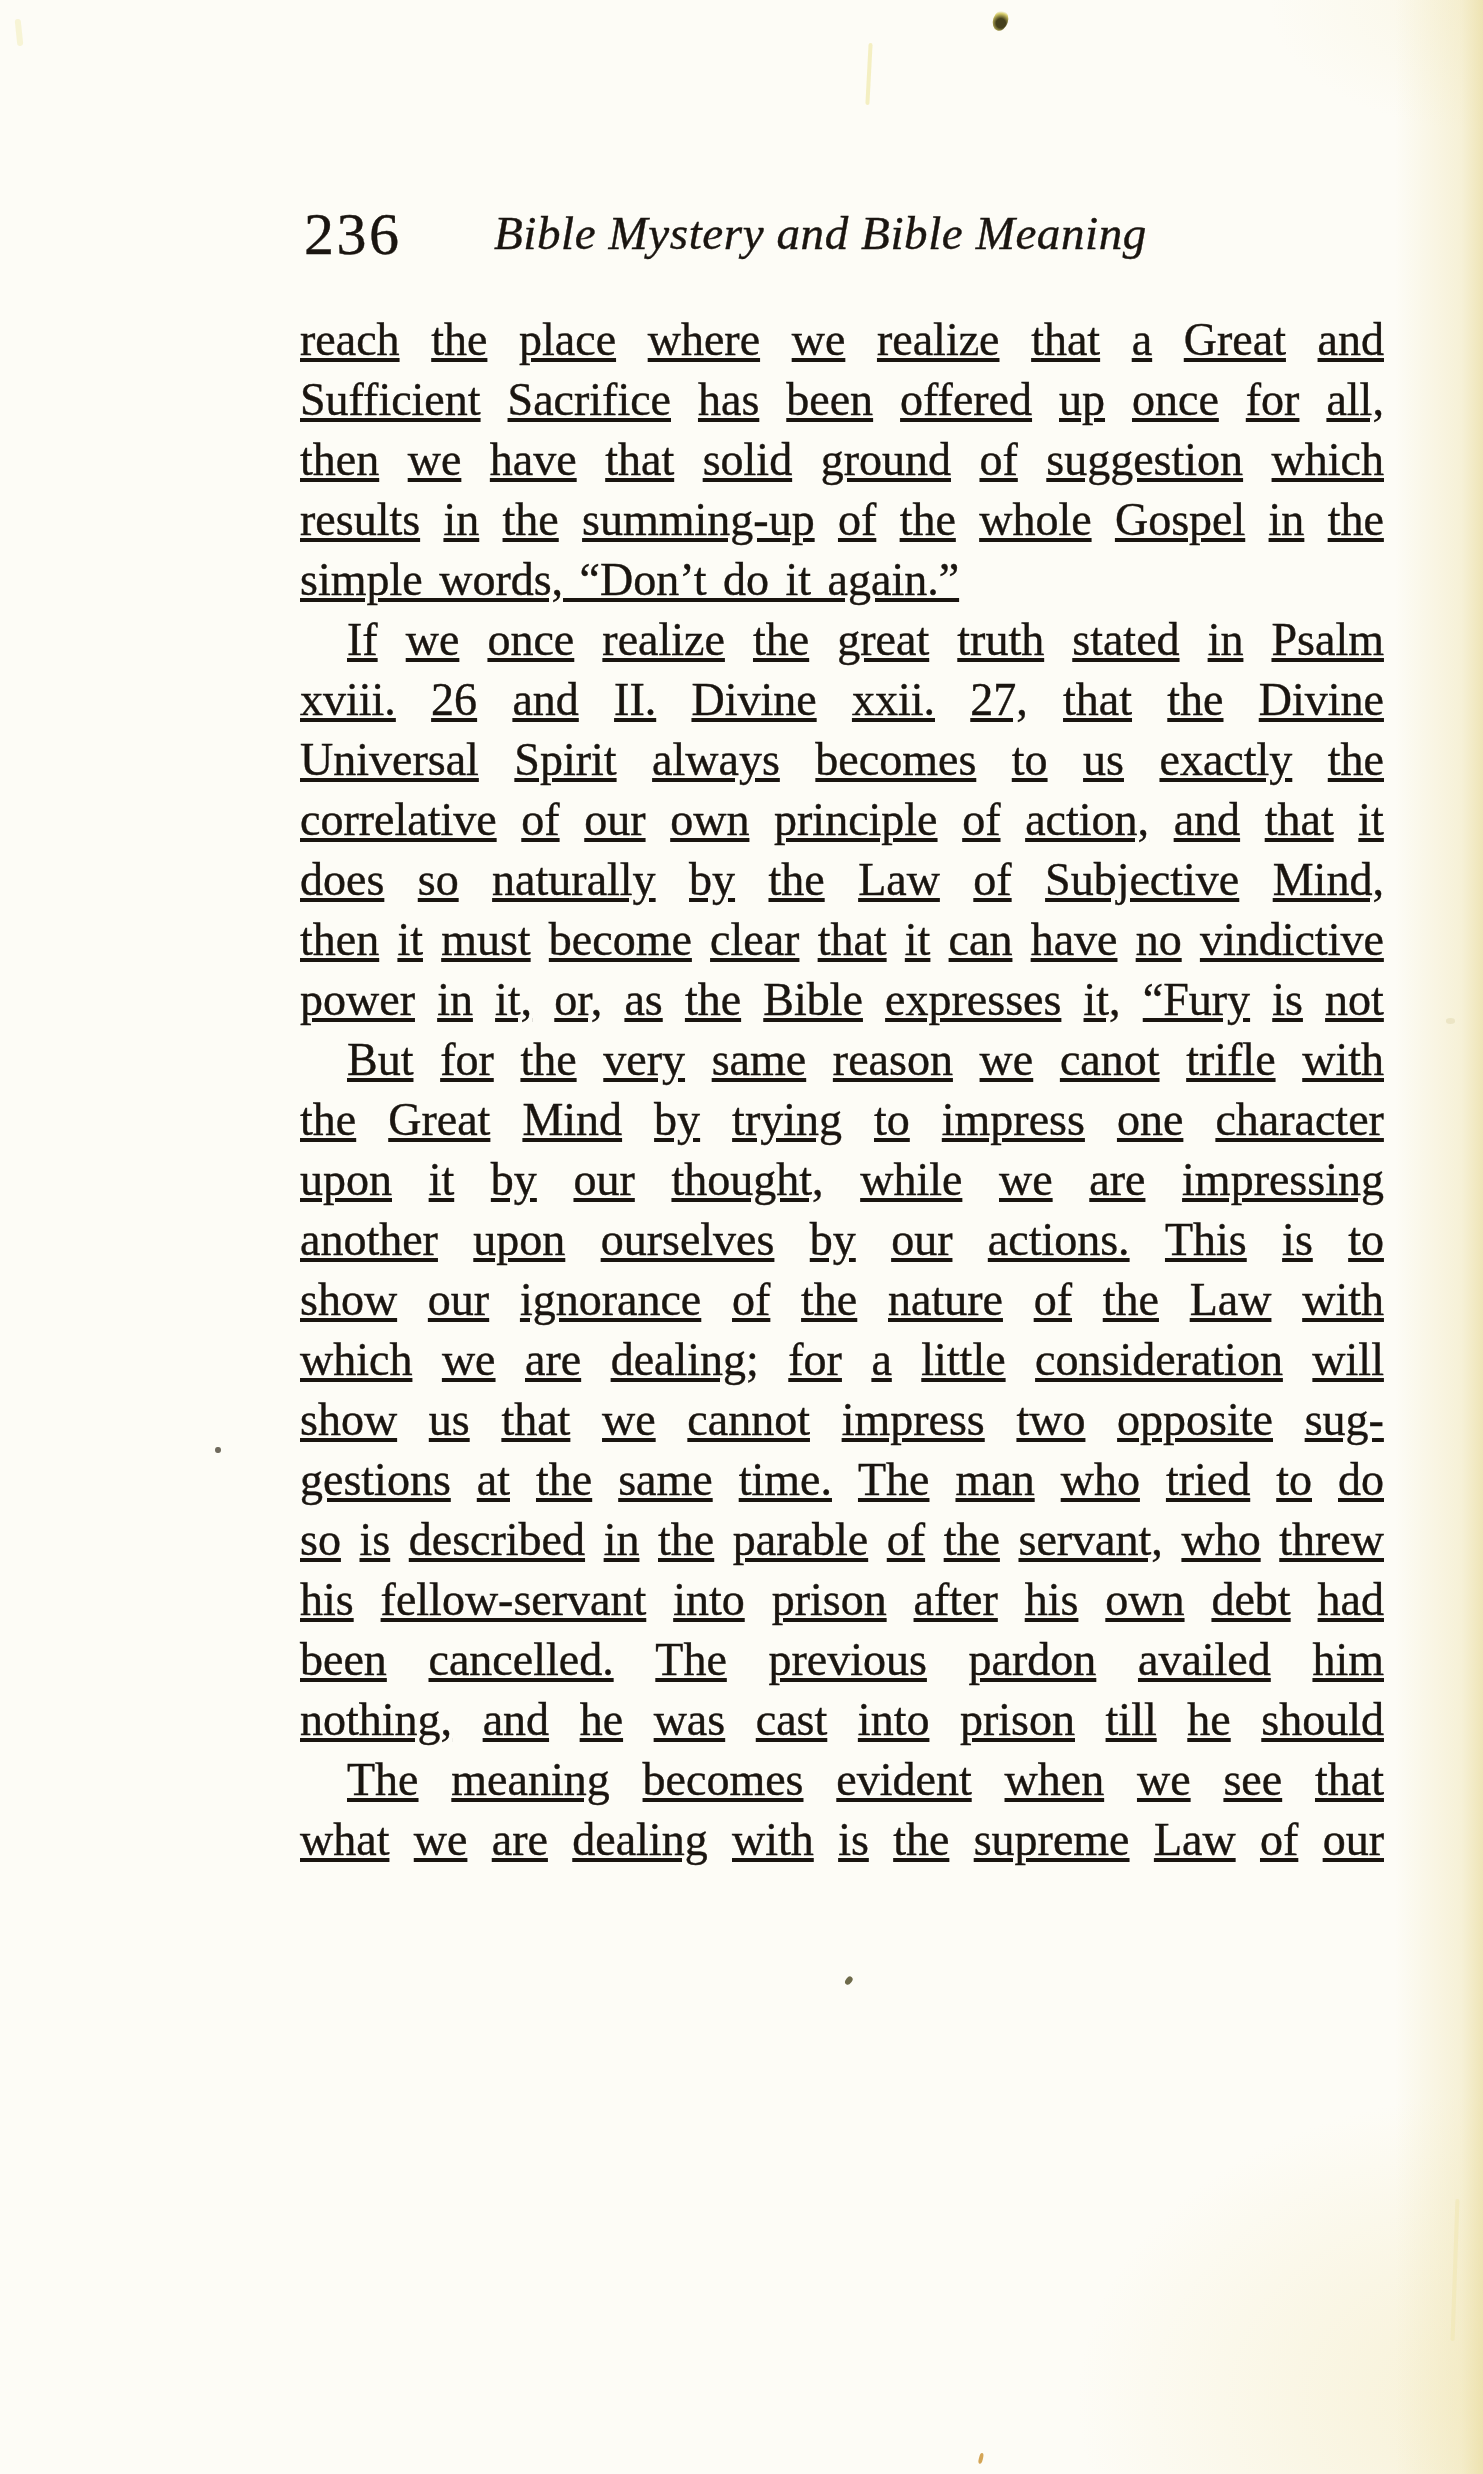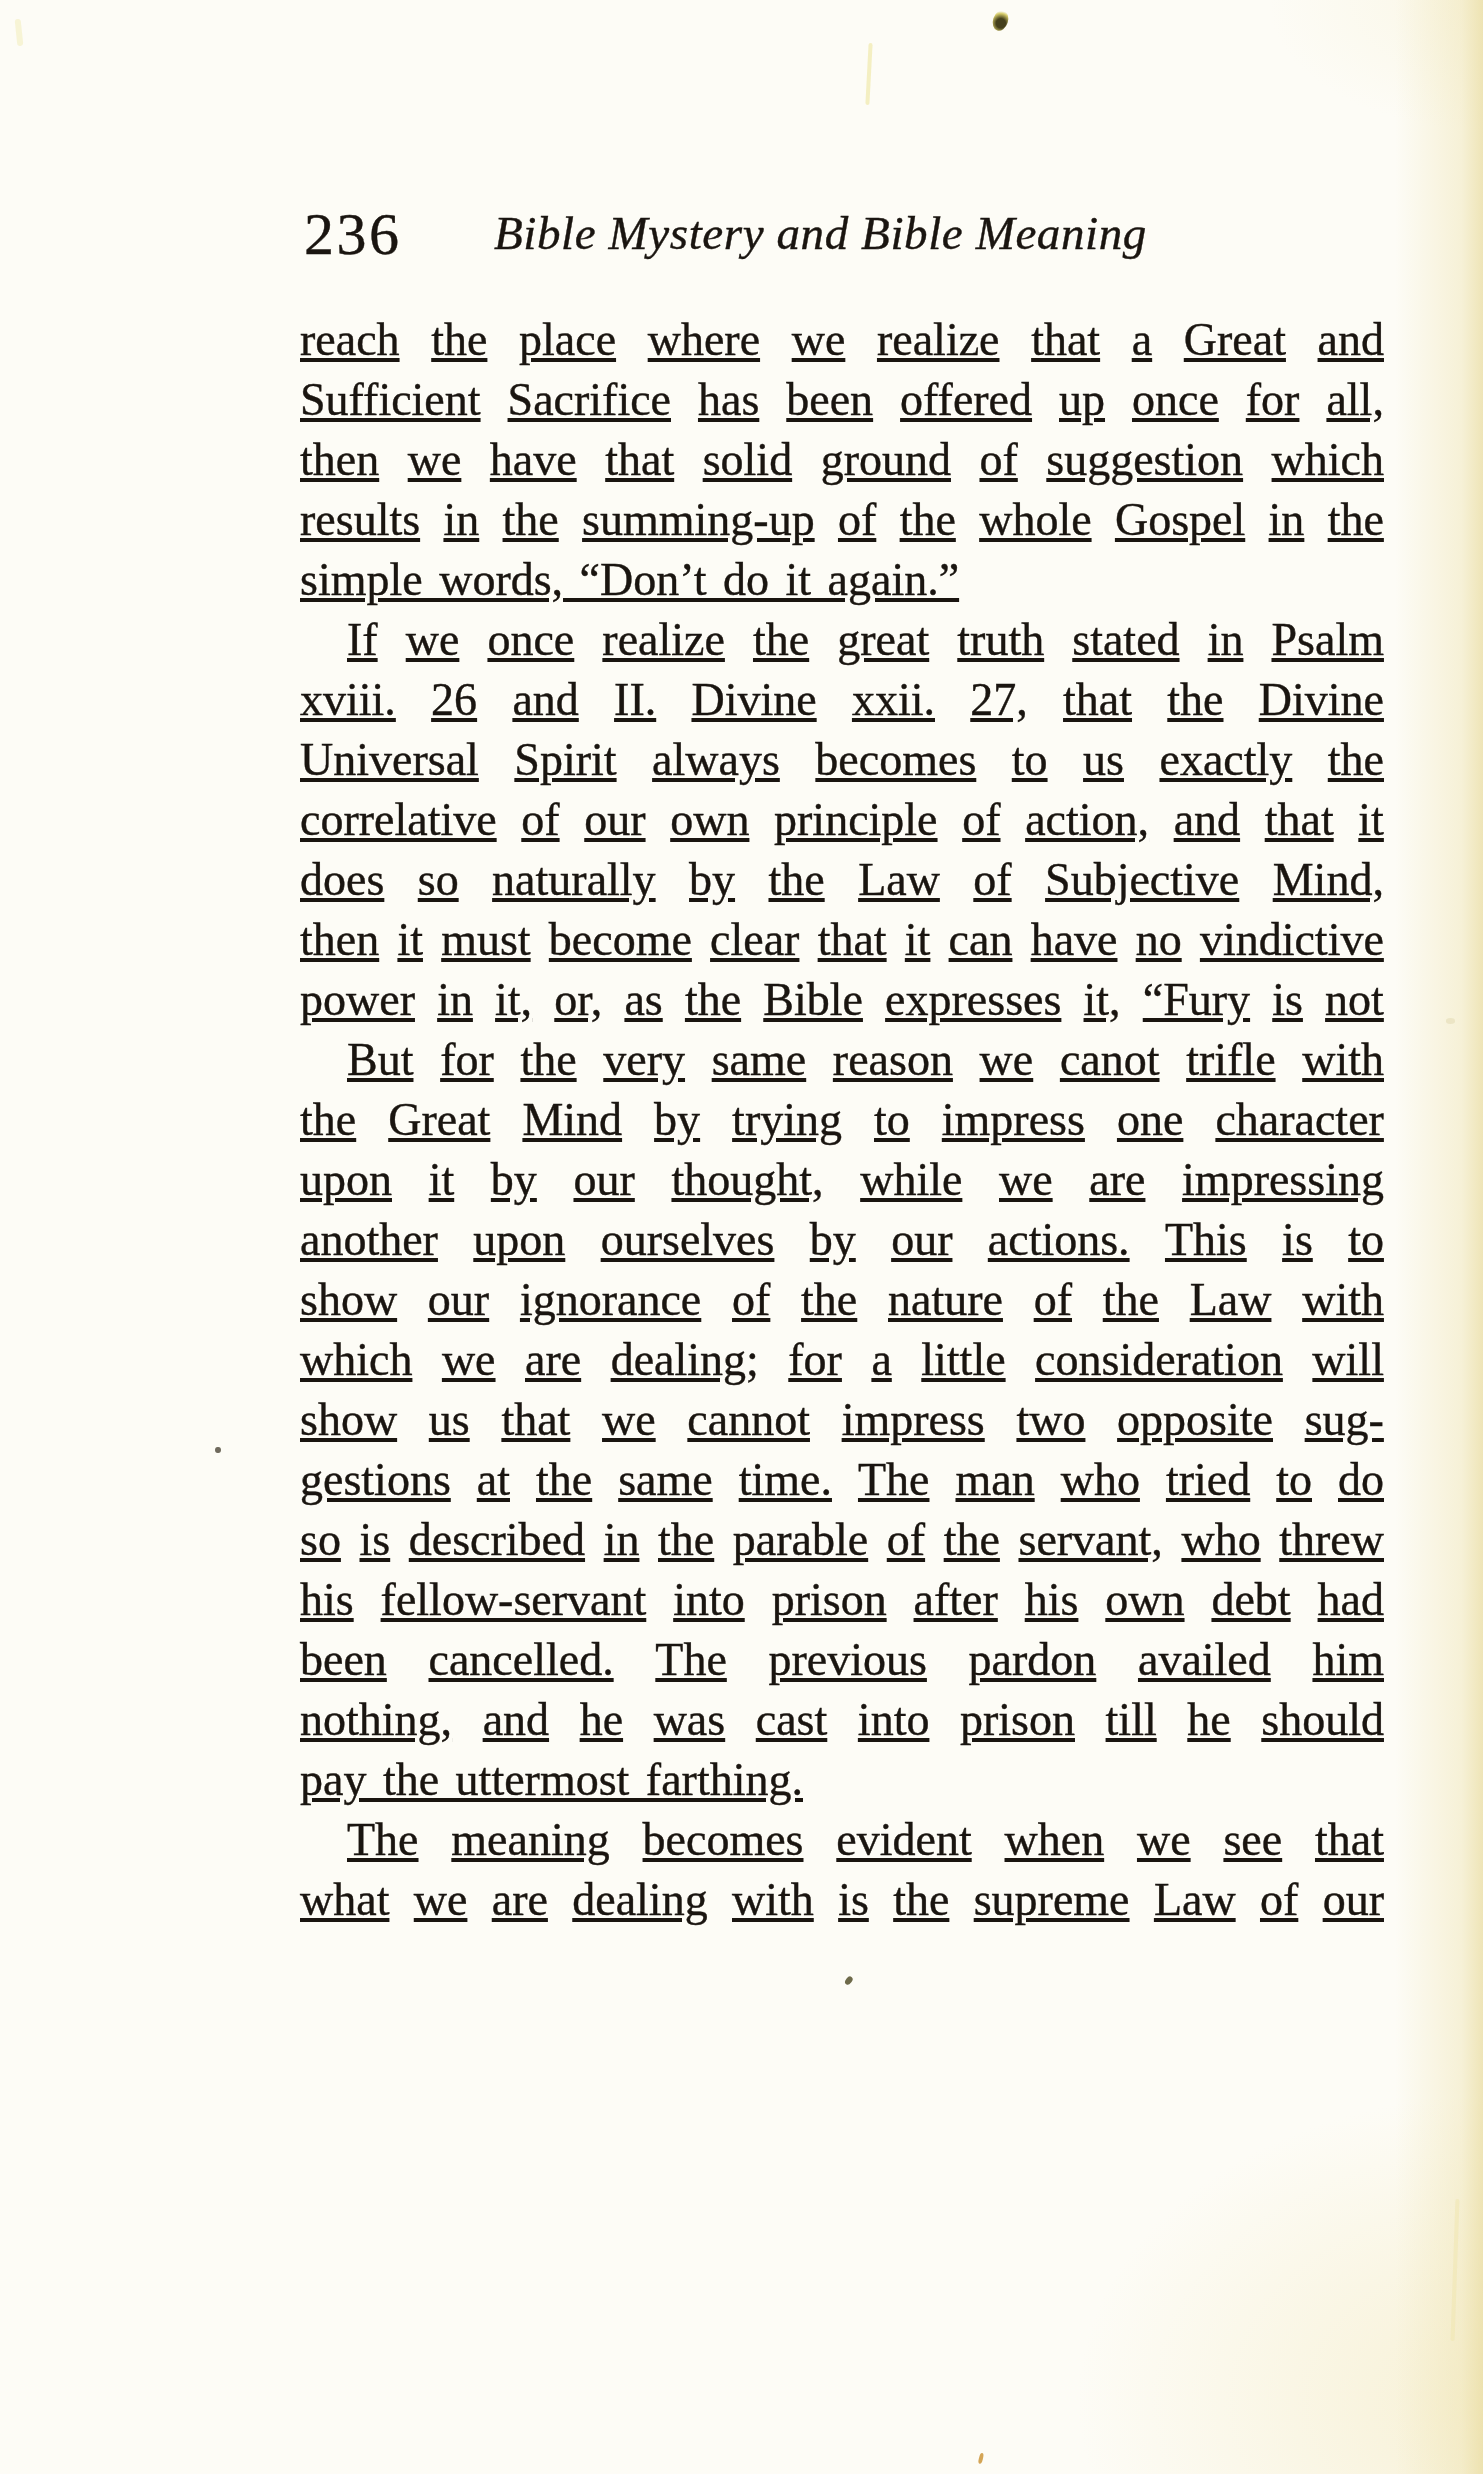--- a/index.html
+++ b/index.html
@@ -358,21 +358,20 @@
         <span class="w">and</span>
         <span class="w">he</span>
         <span class="w">was</span>
         <span class="w">cast</span>
         <span class="w">into</span>
         <span class="w">prison</span>
         <span class="w">till</span>
         <span class="w">he</span>
         <span class="w">should</span>
       </div>
-      <div class="line plain">pay the uttermost farthing.</div>
       <div class="line just indent">
         <span class="w">The</span>
         <span class="w">meaning</span>
         <span class="w">becomes</span>
         <span class="w">evident</span>
         <span class="w">when</span>
         <span class="w">we</span>
         <span class="w">see</span>
         <span class="w">that</span>
       </div>

